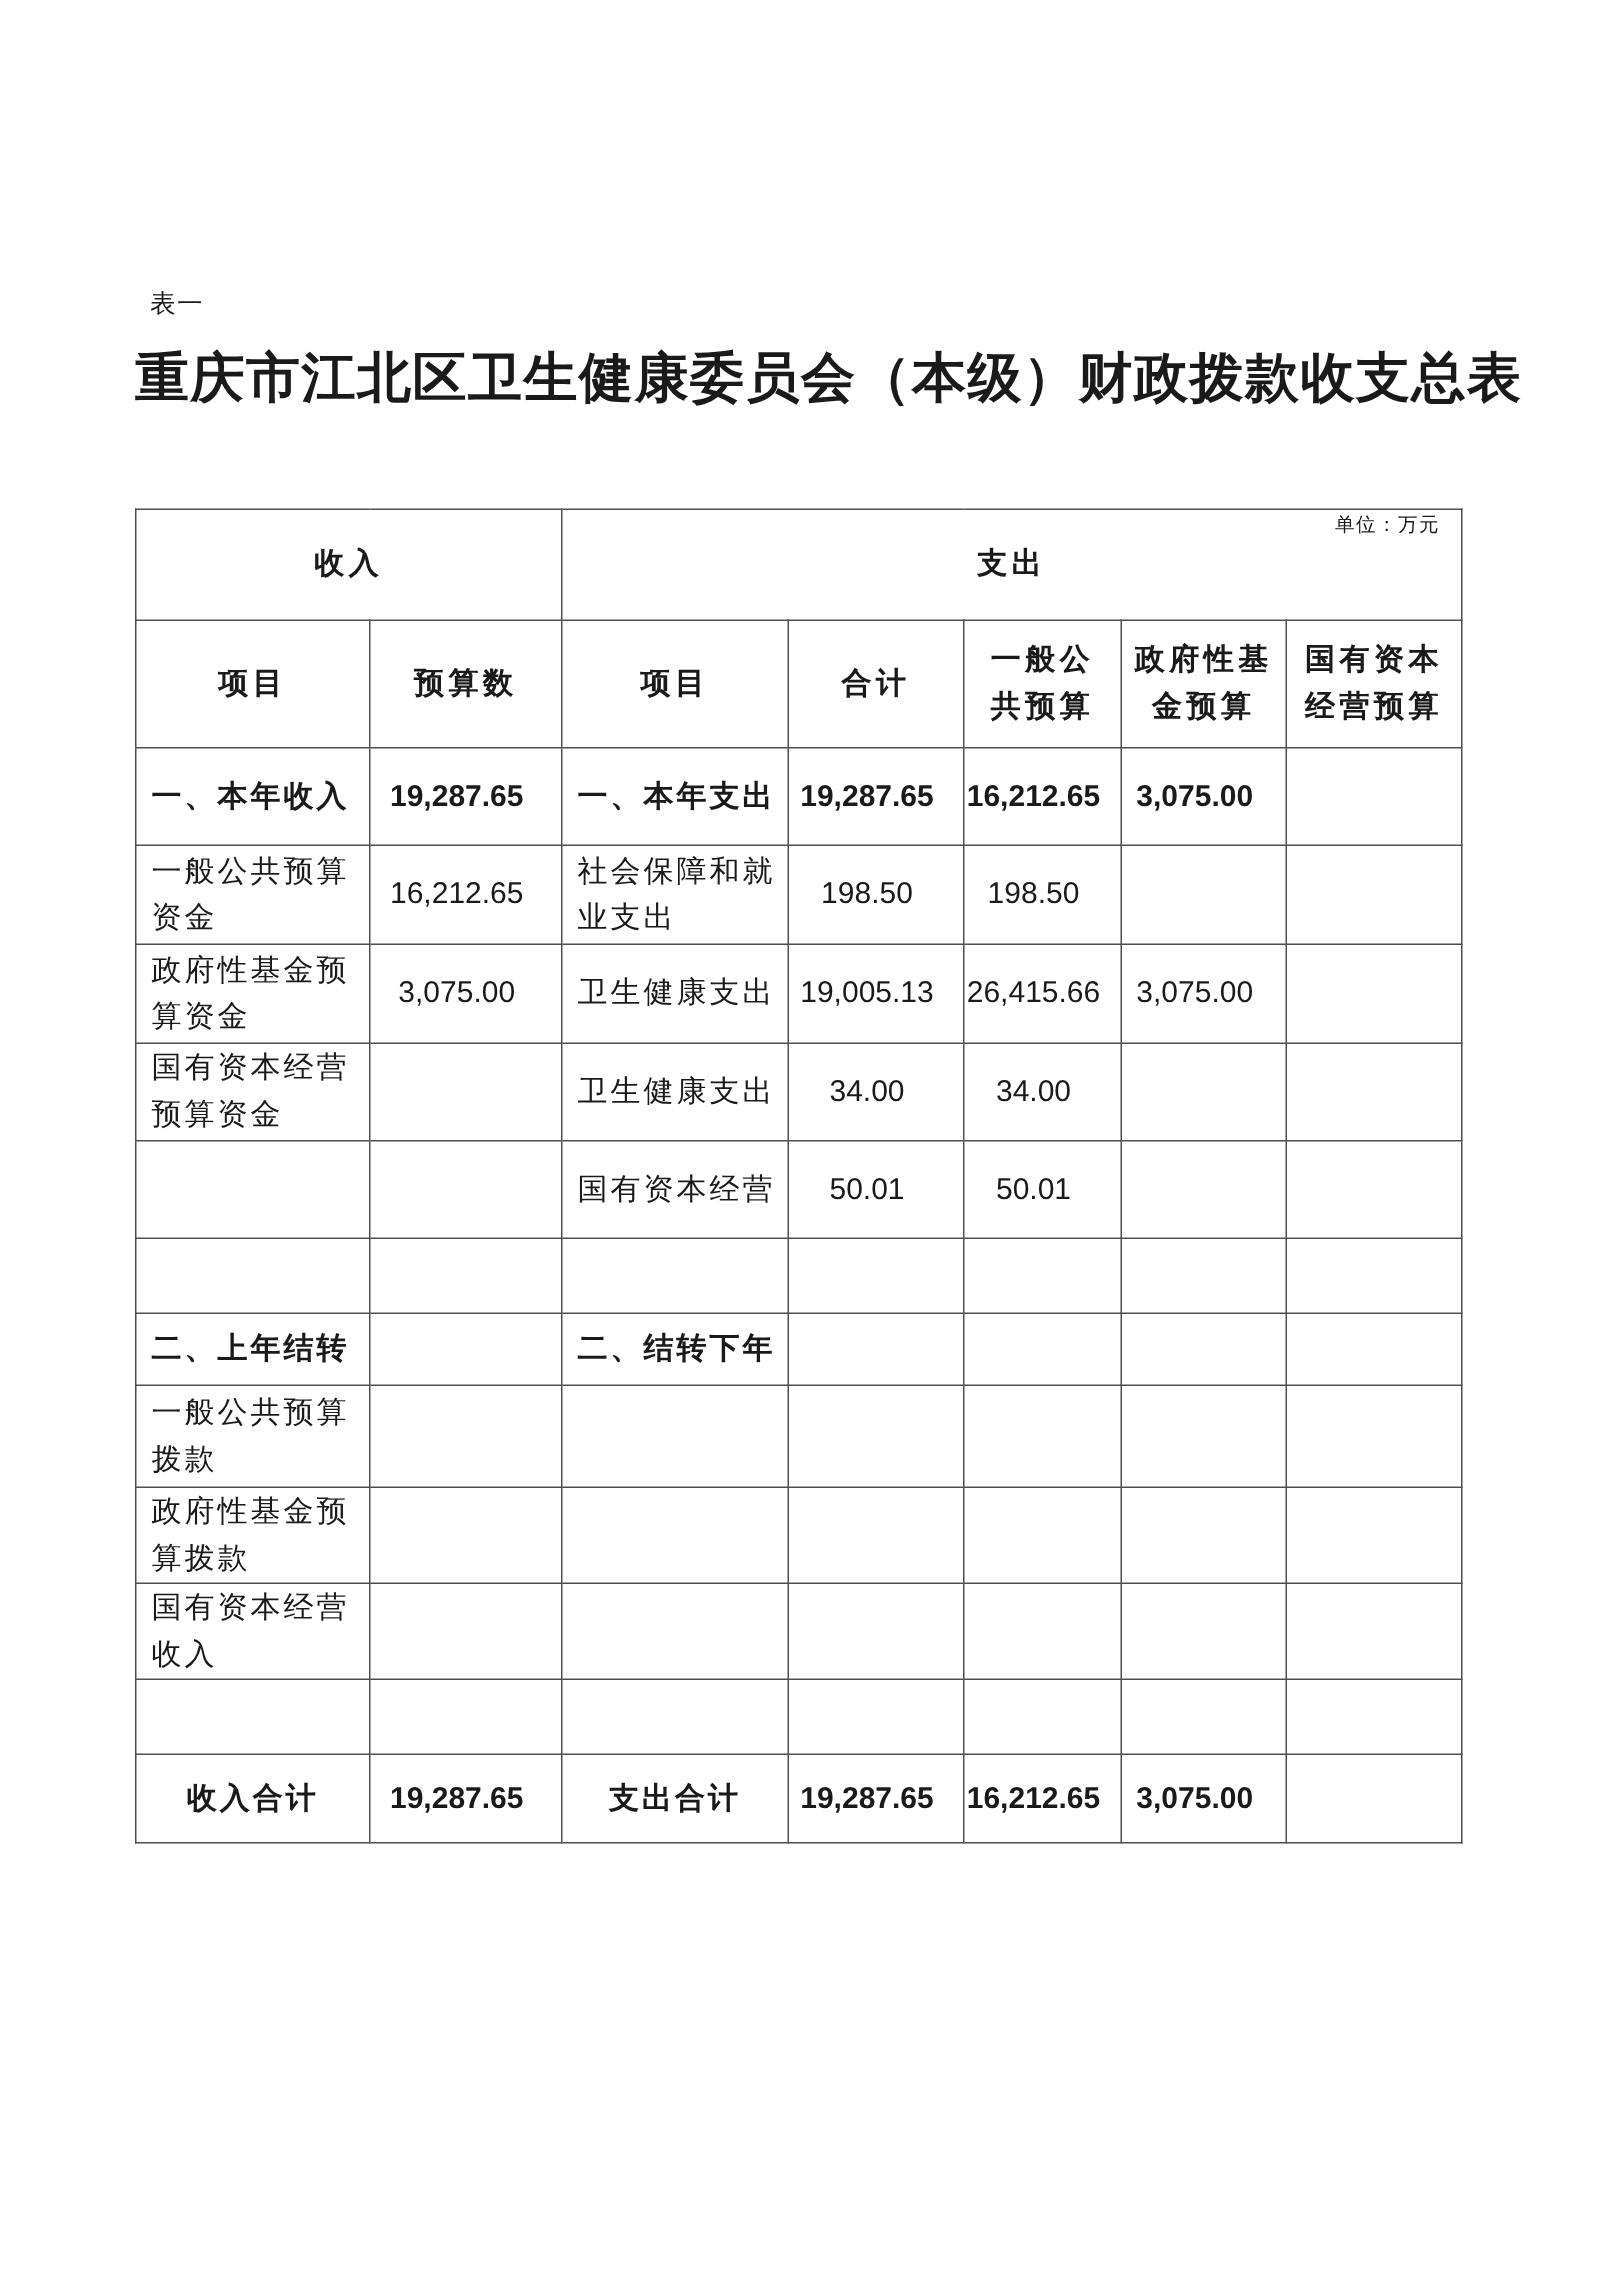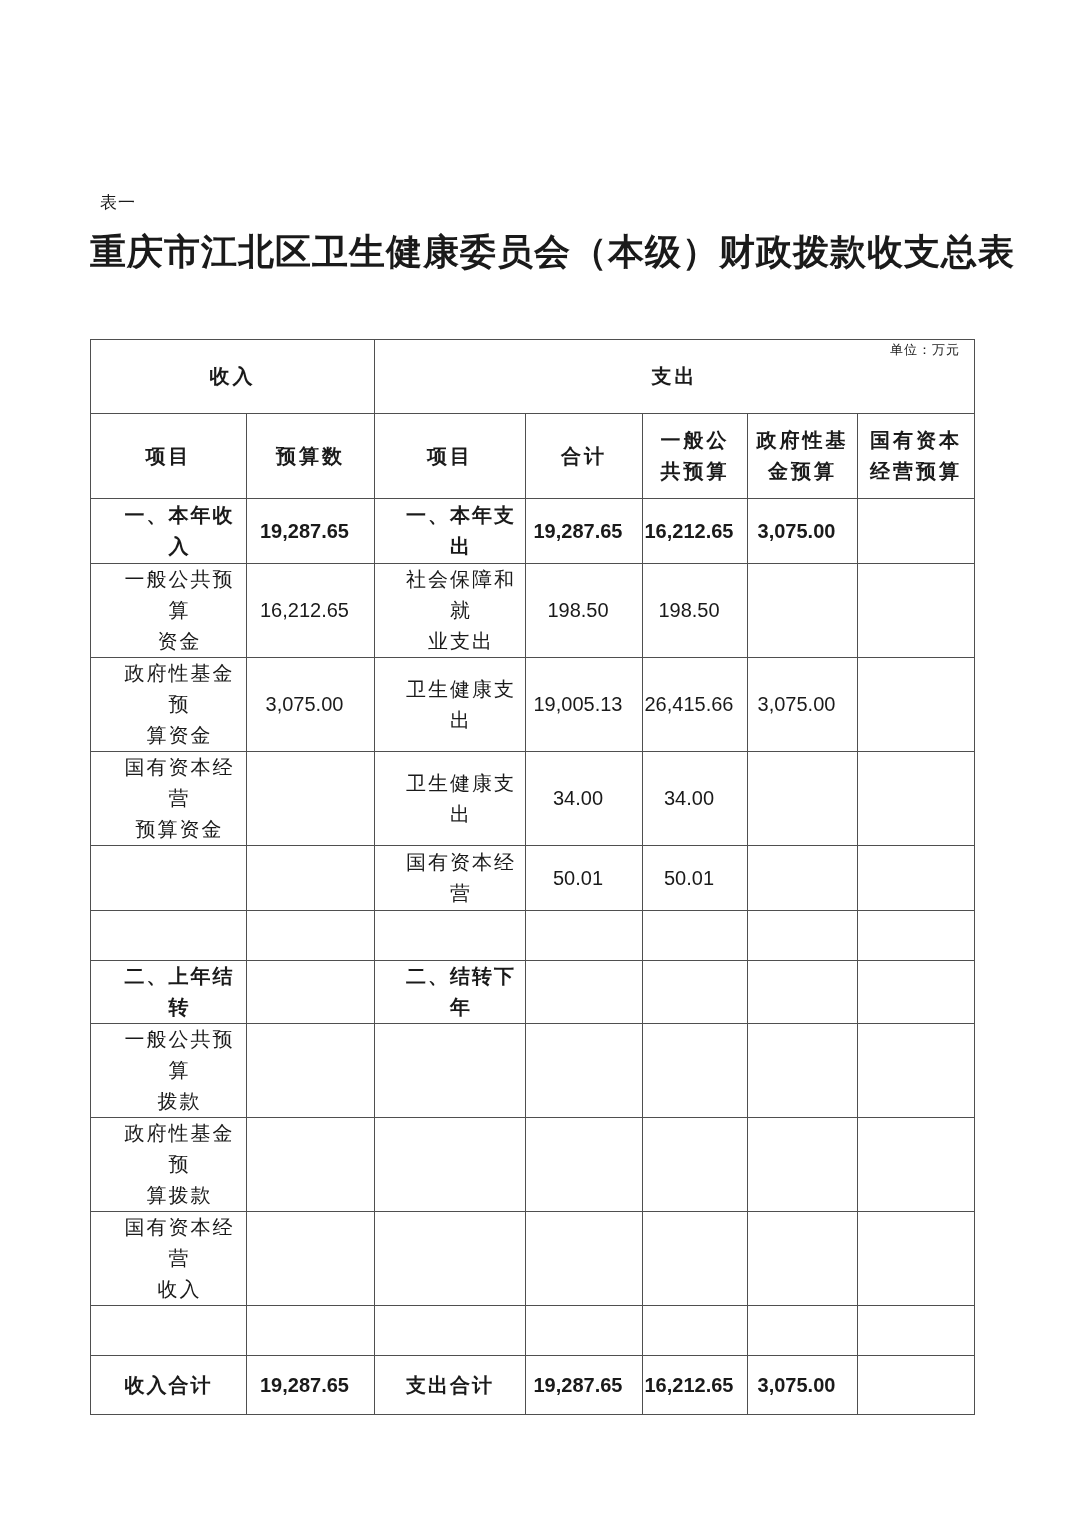--- a/index.html
+++ b/index.html
@@ -81,22 +81,22 @@
   .budget tbody tr:nth-child(8) { height: 68px; }
   .budget tbody tr:nth-child(9) { height: 64px; }
   .budget tbody tr:nth-child(10){ height: 64px; }
   .budget tbody tr:nth-child(11){ height: 50px; }
   .budget tbody tr:nth-child(12){ height: 59px; }
 
   .budget td {
     font-size: 20px;
   }
   .budget td.label {
-    text-align: center;
-    padding-left: 26px;
+    text-align: left;
+    padding-left: 10px;
     padding-right: 4px;
     letter-spacing: 2px;
     white-space: pre-line;
     line-height: 31px;
   }
   .budget td.num {
     text-align: center;
     padding-right: 12px;
     font-family: "Liberation Sans", "DejaVu Sans", sans-serif;
     letter-spacing: 0;

